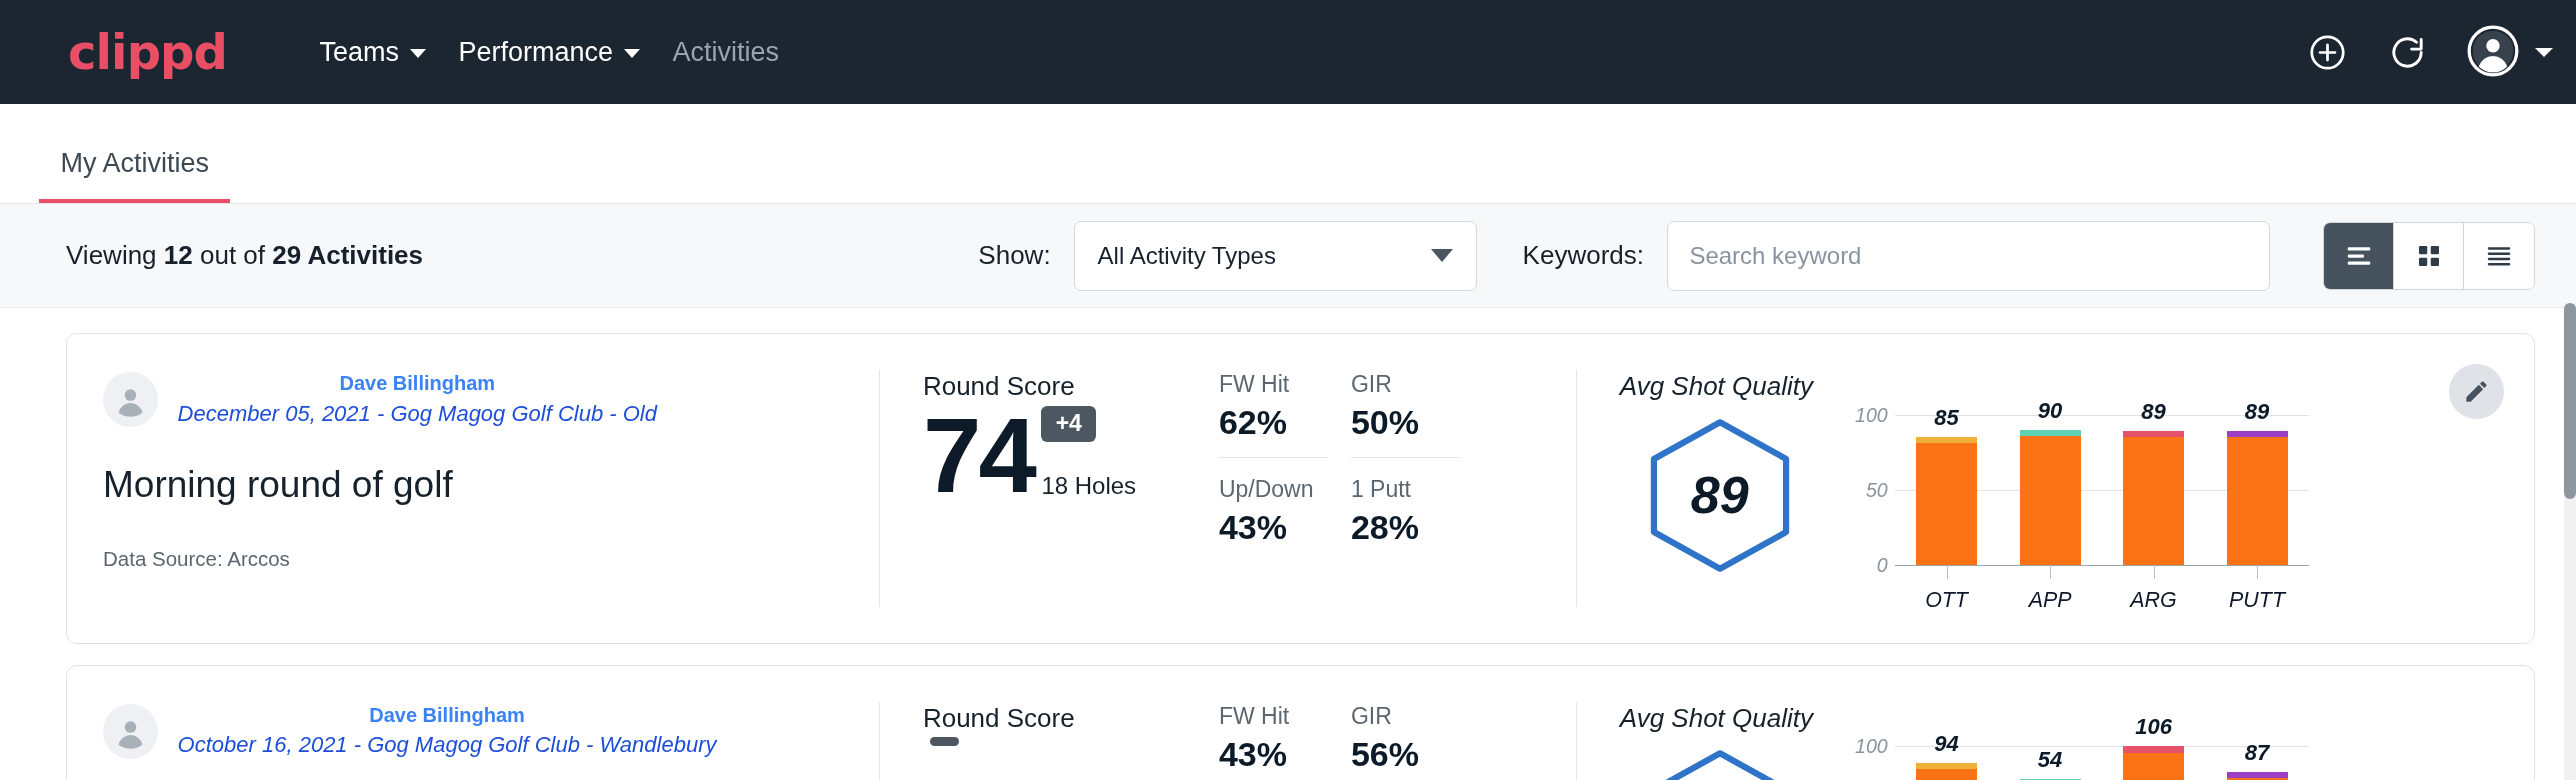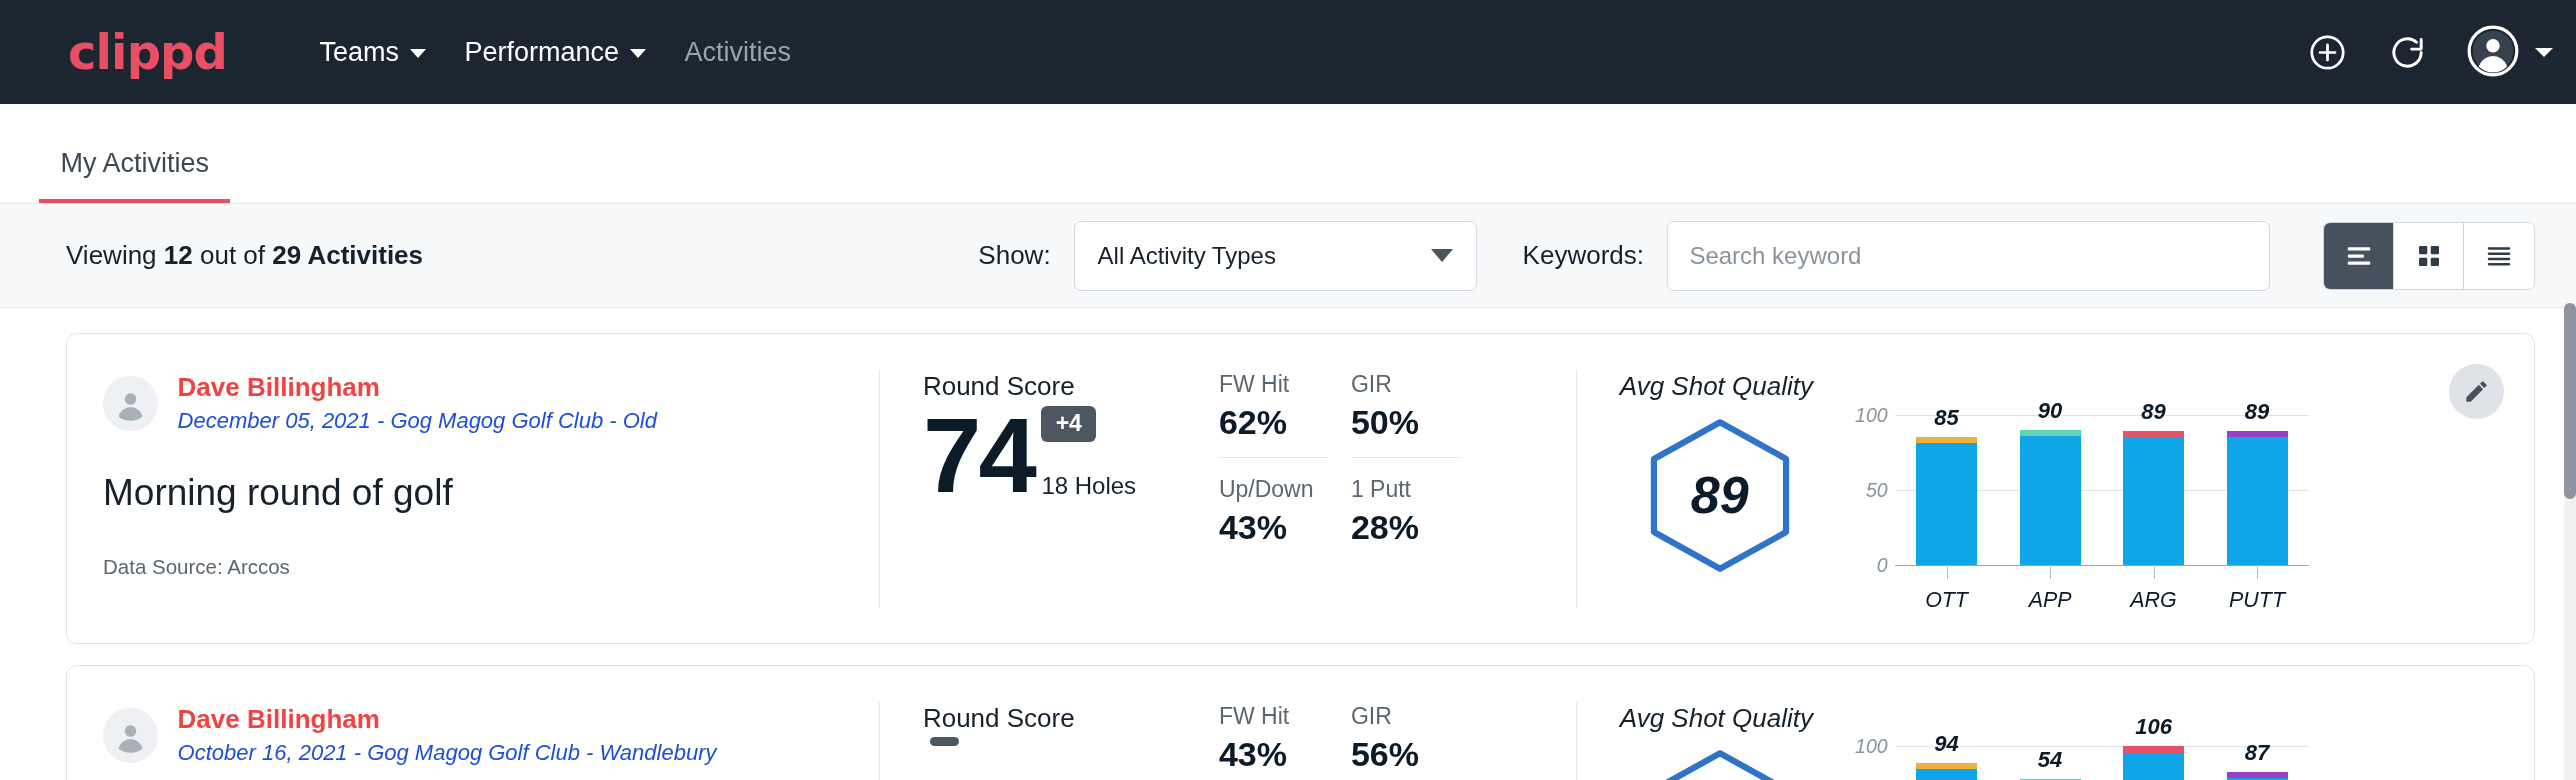--- a/index.html
+++ b/index.html
@@ -21,21 +21,21 @@
   }
   .logo {
     font-size: 48px;
     font-weight: 700;
     color: #e94f64;
     letter-spacing: -0.9px;
     margin-right: 87px;
     line-height: 1;
     font-family: "DejaVu Sans", sans-serif;
   }
-  .nav { display: flex; align-items: center; gap: 28px; text-align: center; }
+  .nav { display: flex; align-items: center; gap: 22px; text-align: center; }
   .nav-item {
     display: flex; align-items: center; gap: 10.7px;
     font-size: 27px;
     color: #ffffff;
     cursor: pointer;
     padding: 7.1px 5.4px;
     white-space: nowrap;
   }
   .nav-item.dim { color: #9aa4ae; }
   .chev {
@@ -146,21 +146,21 @@
     min-height: 303px;
   }
   .col-info { width: 812px; padding: 37px 36px 30px 36px; }
   .person { display: flex; align-items: center; gap: 19.6px; }
   .av {
     width: 55px; height: 55px; border-radius: 50%;
     background: #eef0f3;
     display: flex; align-items: center; justify-content: center;
     flex: 0 0 auto;
   }
-  .pname { font-size: 26px; font-weight: 700; color: #ef4444; line-height: 1.25; }
+  .pname { font-size: 20px; font-weight: 700; color: #3b82f6; line-height: 1.25; text-align: center; }
   .pmeta { font-size: 22px; color: #1d4ed8; line-height: 1.3; margin-top: 3.6px; font-style: italic; }
   .title { font-size: 37px; color: #17212b; margin-top: 36px; }
   .source { font-size: 20.5px; color: #5c666f; margin-top: 41px; }
 
   .vdiv { width: 0.9px; background: #e4e7ea; margin: 36px 0; flex: 0 0 auto; }
 
   .col-score { width: 321px; padding: 37px 0 30px 43px; }
   .col-label { font-size: 26px; color: #17212b; }
   .scoreline { display: flex; align-items: flex-end; margin-top: 3.6px; }
   .bignum { font-size: 105px; font-weight: 700; color: #0d1b28; line-height: 0.95; letter-spacing: -2.7px; }
@@ -197,21 +197,21 @@
   .yaxis {
     width: 50px; position: relative;
     font-size: 19.6px; color: #8a949e;
   }
   .yt { position: absolute; right: 7.1px; transform: translateY(-50%); }
   .plot { flex: 1; position: relative; }
   .grid { position: absolute; left: 0; right: 0; height: 0.9px; background: #e0e3e6; }
   .grid.base { background: #9aa3ac; }
   .bars { position: absolute; inset: 0; display: flex; }
   .barcell { flex: 1; display: flex; align-items: flex-end; justify-content: center; position: relative; }
-  .bar { width: 61px; background: #0ea5e9; position: relative; }
+  .bar { width: 61px; background: #f97316; position: relative; }
   .bar-cap { position: absolute; left: 0; right: 0; top: 0; height: 6.2px; border-radius: 0.9px; }
   .bar-val {
     position: absolute; left: 50%; transform: translateX(-50%);
     font-size: 22px; font-weight: 700; color: #0d1b28;
     white-space: nowrap;
   }
   .xaxis { display: flex; margin-left: 50px; }
   .xcell { flex: 1; text-align: center; font-size: 21.4px; color: #0f172a; padding-top: 23px; position: relative; }
   .tick { position: absolute; top: 0; left: 50%; width: 0.9px; height: 14.3px; background: #b9c0c6; }
 

